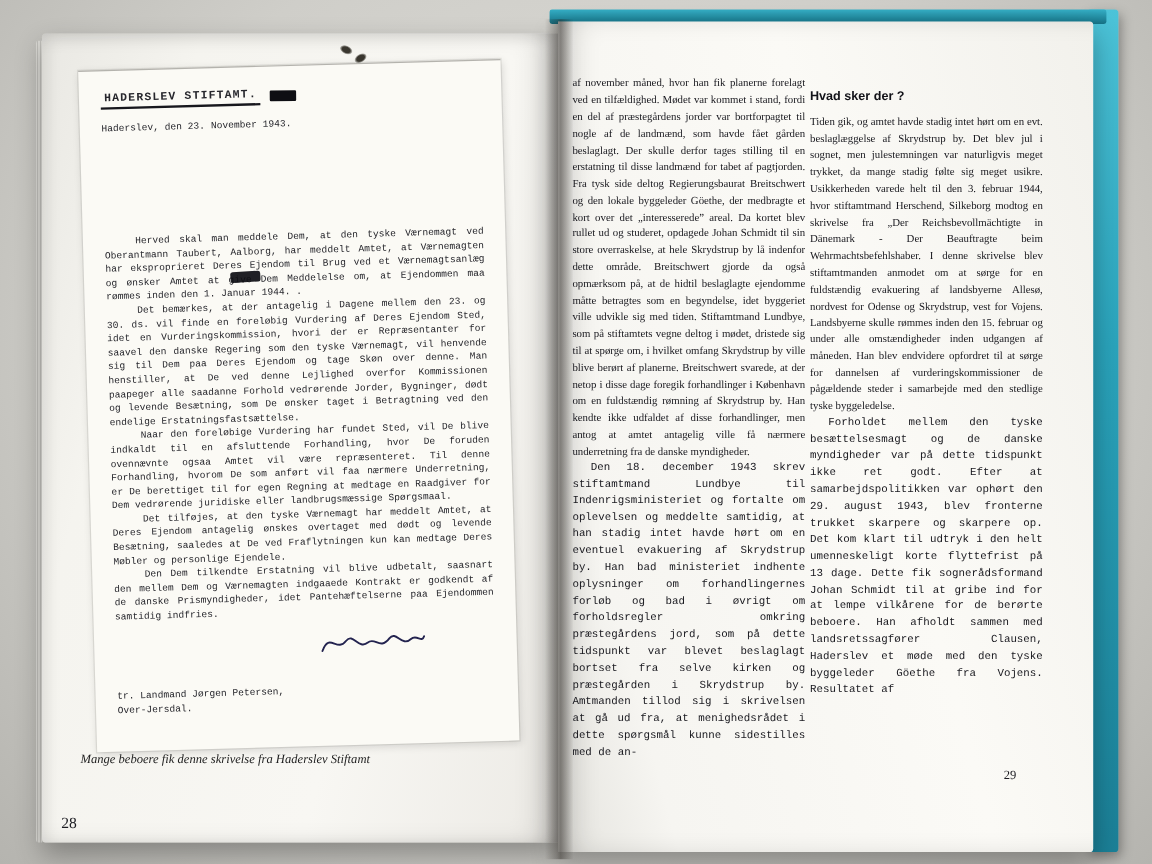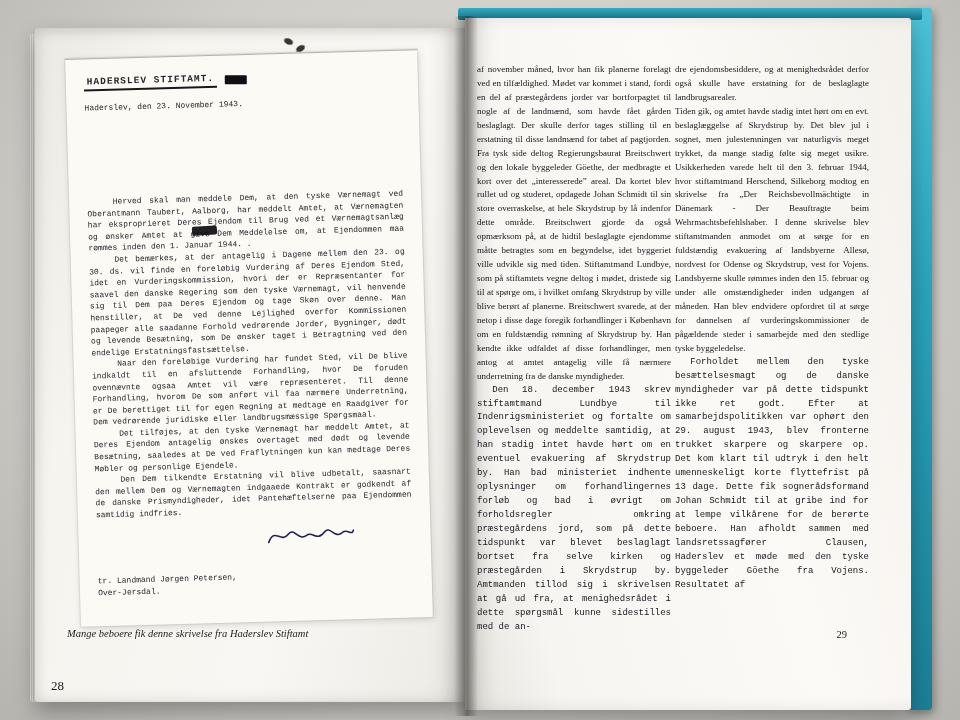--- a/index.html
+++ b/index.html
@@ -76,21 +76,21 @@
   .pagenum-left{position:absolute;left:16px;bottom:8px;font-size:13px;color:#1c1c22;}
 
   
   .rp-content{position:absolute;left:12px;top:45px;width:392px;display:flex;gap:4px;}
   .col{flex:1;font-family:"Liberation Serif", serif;font-size:9px;line-height:1.55;
     text-align:justify;color:#17171d;hyphens:auto;}
   .col p{margin:0;}
   .ind{text-indent:1.7em;font-family:Liberation Mono, monospace;}
   .heading{font-family:"Liberation Sans", sans-serif;font-weight:bold;font-size:10.5px;
     margin:9px 0 7px;color:#121218;}
-  .pagenum-right{position:absolute;right:64px;bottom:70px;font-size:10.5px;color:#1c1c22;}
+  .pagenum-right{position:absolute;right:64px;bottom:58px;font-size:10.5px;color:#1c1c22;}
 </style>
 </head>
 <body>
 
 <div class="book">
   <div class="cover-right"></div>
   <div class="cover-top"></div>
   <div class="edges-left"></div>
 
   <div class="page page-left">
@@ -128,21 +128,21 @@
     <div class="pagenum-left">28</div>
   </div>
 
   <div class="page page-right">
     <div class="rp-content">
       <div class="col">
         <p>af november måned, hvor han fik planerne forelagt ved en tilfældighed. Mødet var kommet i stand, fordi en del af præstegårdens jorder var bortforpagtet til nogle af de landmænd, som havde fået gården beslaglagt. Der skulle derfor tages stilling til en erstatning til disse landmænd for tabet af pagtjorden. Fra tysk side deltog Regierungsbaurat Breitschwert og den lokale byggeleder Göethe, der medbragte et kort over det „interesserede” areal. Da kortet blev rullet ud og studeret, opdagede Johan Schmidt til sin store overraskelse, at hele Skrydstrup by lå indenfor dette område. Breitschwert gjorde da også opmærksom på, at de hidtil beslaglagte ejendomme måtte betragtes som en begyndelse, idet byggeriet ville udvikle sig med tiden. Stiftamtmand Lundbye, som på stiftamtets vegne deltog i mødet, dristede sig til at spørge om, i hvilket omfang Skrydstrup by ville blive berørt af planerne. Breitschwert svarede, at der netop i disse dage foregik forhandlinger i København om en fuldstændig rømning af Skrydstrup by. Han kendte ikke udfaldet af disse forhandlinger, men antog at amtet antagelig ville få nærmere underretning fra de danske myndigheder.</p>
         <p class="ind">Den 18. december 1943 skrev stiftamtmand Lundbye til Indenrigsministeriet og fortalte om oplevelsen og meddelte samtidig, at han stadig intet havde hørt om en eventuel evakuering af Skrydstrup by. Han bad ministeriet indhente oplysninger om forhandlingernes forløb og bad i øvrigt om forholdsregler omkring præstegårdens jord, som på dette tidspunkt var blevet beslaglagt bortset fra selve kirken og præstegården i Skrydstrup by. Amtmanden tillod sig i skrivelsen at gå ud fra, at menighedsrådet i dette spørgsmål kunne sidestilles med de an-</p>
       </div>
       <div class="col">
-        <p>dre ejendomsbesiddere, og at menighedsrådet derfor også skulle have erstatning for de beslaglagte landbrugsarealer.</p>
+        <div class="heading">Hvad sker der ?</div>
         <p>Tiden gik, og amtet havde stadig intet hørt om en evt. beslaglæggelse af Skrydstrup by. Det blev jul i sognet, men julestemningen var naturligvis meget trykket, da mange stadig følte sig meget usikre. Usikkerheden varede helt til den 3. februar 1944, hvor stiftamtmand Herschend, Silkeborg modtog en skrivelse fra „Der Reichsbevollmächtigte in Dänemark - Der Beauftragte beim Wehrmachtsbefehlshaber. I denne skrivelse blev stiftamtmanden anmodet om at sørge for en fuldstændig evakuering af landsbyerne Allesø, nordvest for Odense og Skrydstrup, vest for Vojens. Landsbyerne skulle rømmes inden den 15. februar og under alle omstændigheder inden udgangen af måneden. Han blev endvidere opfordret til at sørge for dannelsen af vurderingskommissioner de pågældende steder i samarbejde med den stedlige tyske byggeledelse.</p>
         <p class="ind">Forholdet mellem den tyske besættelsesmagt og de danske myndigheder var på dette tidspunkt ikke ret godt. Efter at samarbejdspolitikken var ophørt den 29. august 1943, blev fronterne trukket skarpere og skarpere op. Det kom klart til udtryk i den helt umenneskeligt korte flyttefrist på 13 dage. Dette fik sognerådsformand Johan Schmidt til at gribe ind for at lempe vilkårene for de berørte beboere. Han afholdt sammen med landsretssagfører Clausen, Haderslev et møde med den tyske byggeleder Göethe fra Vojens. Resultatet af</p>
       </div>
     </div>
     <div class="pagenum-right">29</div>
   </div>
 
   <div class="spine"></div>
 </div>
 

